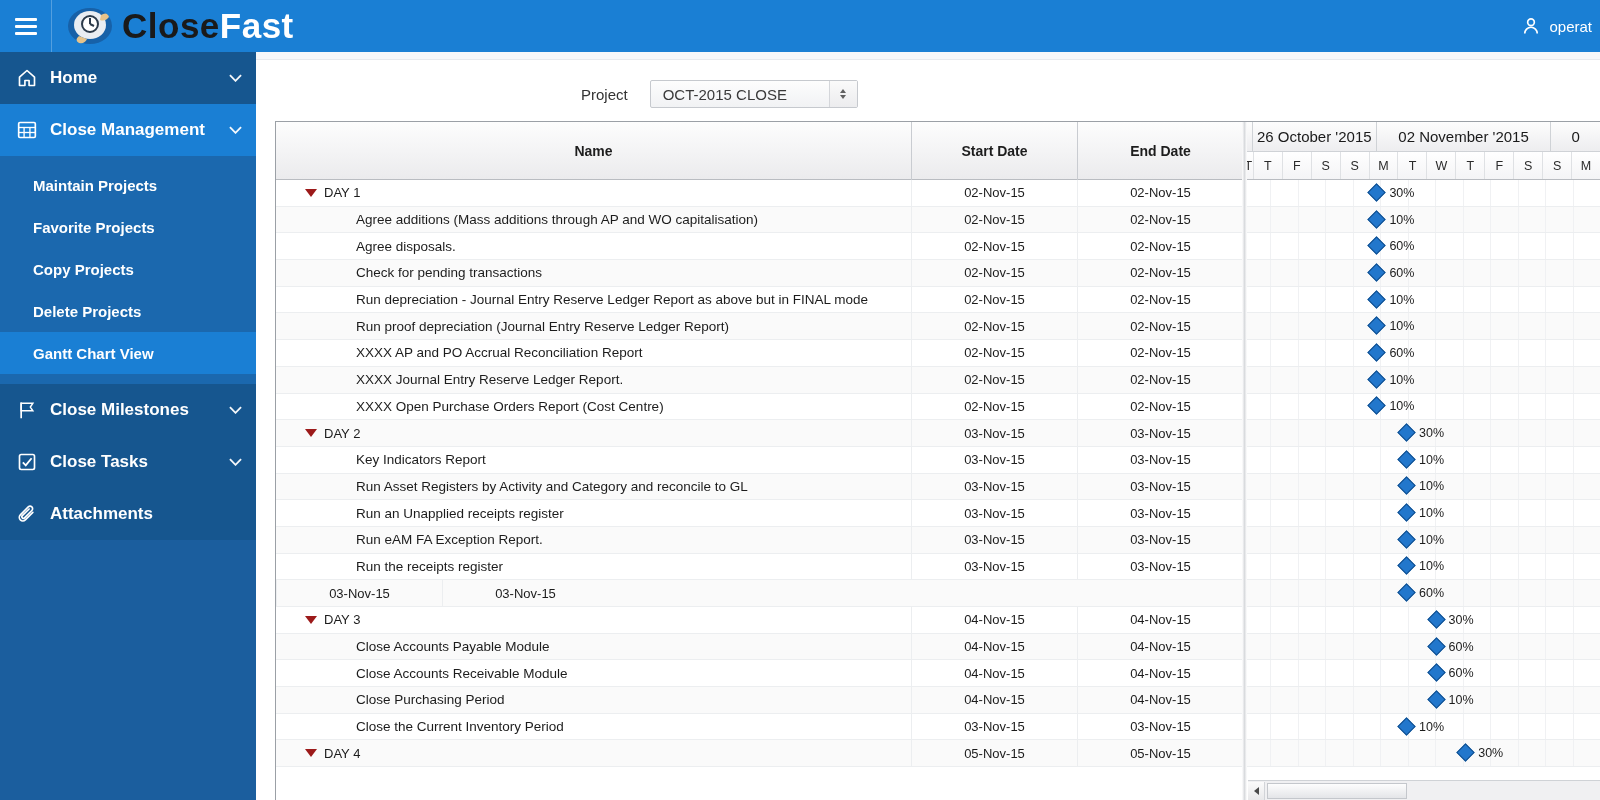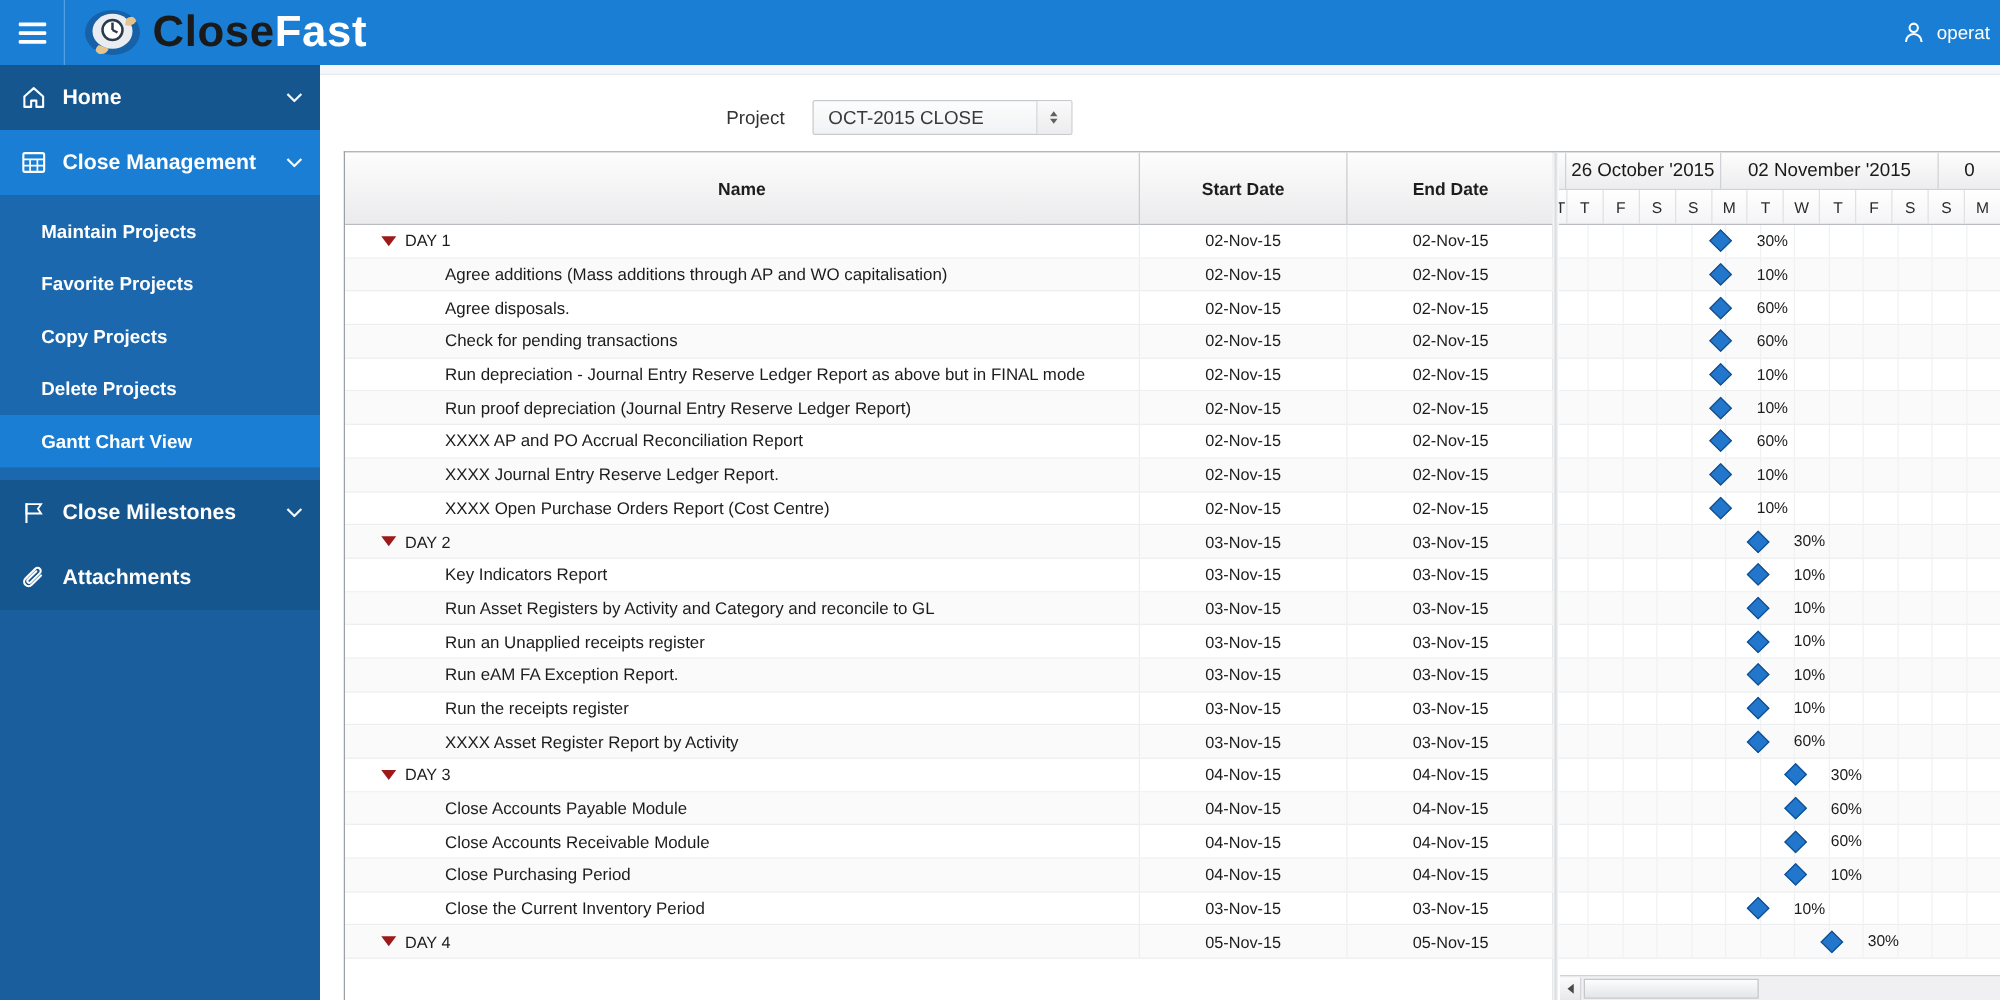--- a/index.html
+++ b/index.html
@@ -237,21 +237,21 @@
     position: absolute; inset: 0;
     display: flex; pointer-events: none;
   }
   .crow-grid i {
     width: 29.6px; height: 100%;
     border-right: 1px solid #f0f1f3;
   }
   .milestone {
     position: absolute; top: 50%;
     transform: translateY(-50%);
-    display: flex; align-items: center; gap: 22px;
+    display: flex; align-items: flex-start; gap: 6px;
   }
   .diamond {
     width: 13px; height: 13px;
     background: #2277cc;
     border: 1px solid #12508f;
     transform: rotate(45deg);
   }
   .mpct { font-size: 12.5px; color: #1c1c1c; }
 
   
@@ -381,20 +381,32 @@
         <line x1="5" y1="3" x2="5" y2="22" stroke="#ffffff" stroke-width="2"></line>
         <path d="M5 4 L19 4 L16 8.5 L19 13 L5 13 Z" fill="none" stroke="#ffffff" stroke-width="1.8"></path>
       </svg>
     </span>
     <span class="nav-label">Close Milestones</span>
     <svg class="chev" viewBox="0 0 14 8">
       <path d="M1 1 L7 7 L13 1" fill="none" stroke="#ffffff" stroke-width="2"></path>
     </svg>
   </div>
 
+  <div class="nav-group-header dark">
+    <span class="nav-icon">
+      <svg width="20" height="20" viewBox="0 0 24 24">
+        <rect x="3" y="3" width="18" height="18" rx="2" fill="none" stroke="#ffffff" stroke-width="2"></rect>
+        <path d="M7 12.5 L10.5 16 L17.5 7.5" fill="none" stroke="#ffffff" stroke-width="2.2"></path>
+      </svg>
+    </span>
+    <span class="nav-label">Close Tasks</span>
+    <svg class="chev" viewBox="0 0 14 8">
+      <path d="M1 1 L7 7 L13 1" fill="none" stroke="#ffffff" stroke-width="2"></path>
+    </svg>
+  </div>
 
   <div class="nav-group-header dark">
     <span class="nav-icon">
       <svg width="20" height="20" viewBox="0 0 24 24">
         <path d="M19 10 L10 19 a4.2 4.2 0 0 1 -6 -6 L13.5 3.5 a3 3 0 0 1 4.3 4.3 L9 16.6 a1.8 1.8 0 0 1 -2.6 -2.6 L14.5 6" fill="none" stroke="#ffffff" stroke-width="2" stroke-linecap="round"></path>
       </svg>
     </span>
     <span class="nav-label">Attachments</span>
   </div>
 </div>
@@ -524,23 +536,20 @@
               <div class="gc-date">03-Nov-15</div>
             </div>
             <div class="grow">
               <div class="gc-name task">
                 <span>Run the receipts register</span>
               </div>
               <div class="gc-date">03-Nov-15</div>
               <div class="gc-date">03-Nov-15</div>
             </div>
             <div class="grow alt">
-              <div class="gc-name task">
-                <span>XXXX Asset Register Report by Activity</span>
-              </div>
               <div class="gc-date">03-Nov-15</div>
               <div class="gc-date">03-Nov-15</div>
             </div>
             <div class="grow">
               <div class="gc-name summary">
                 <span class="toggle-tri"></span>
                 <span>DAY 3</span>
               </div>
               <div class="gc-date">04-Nov-15</div>
               <div class="gc-date">04-Nov-15</div>

